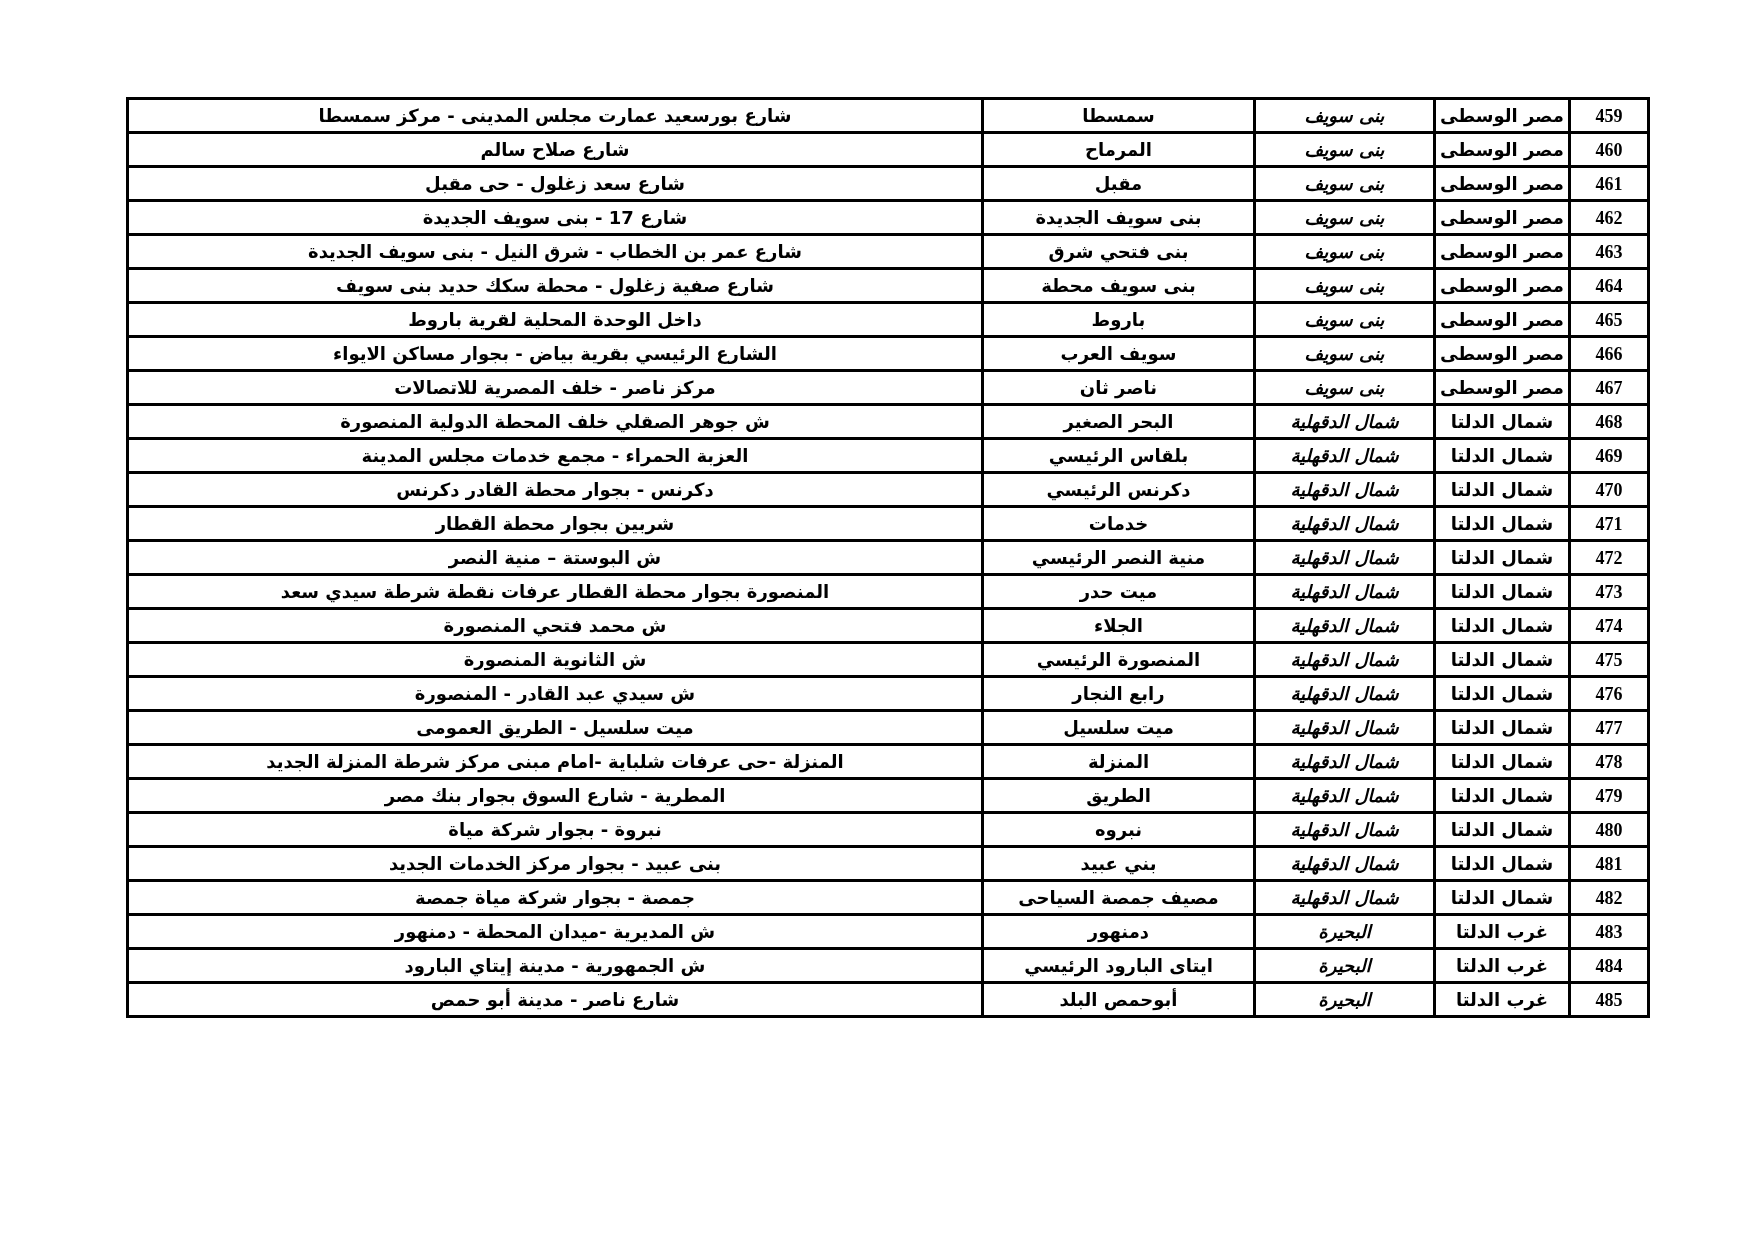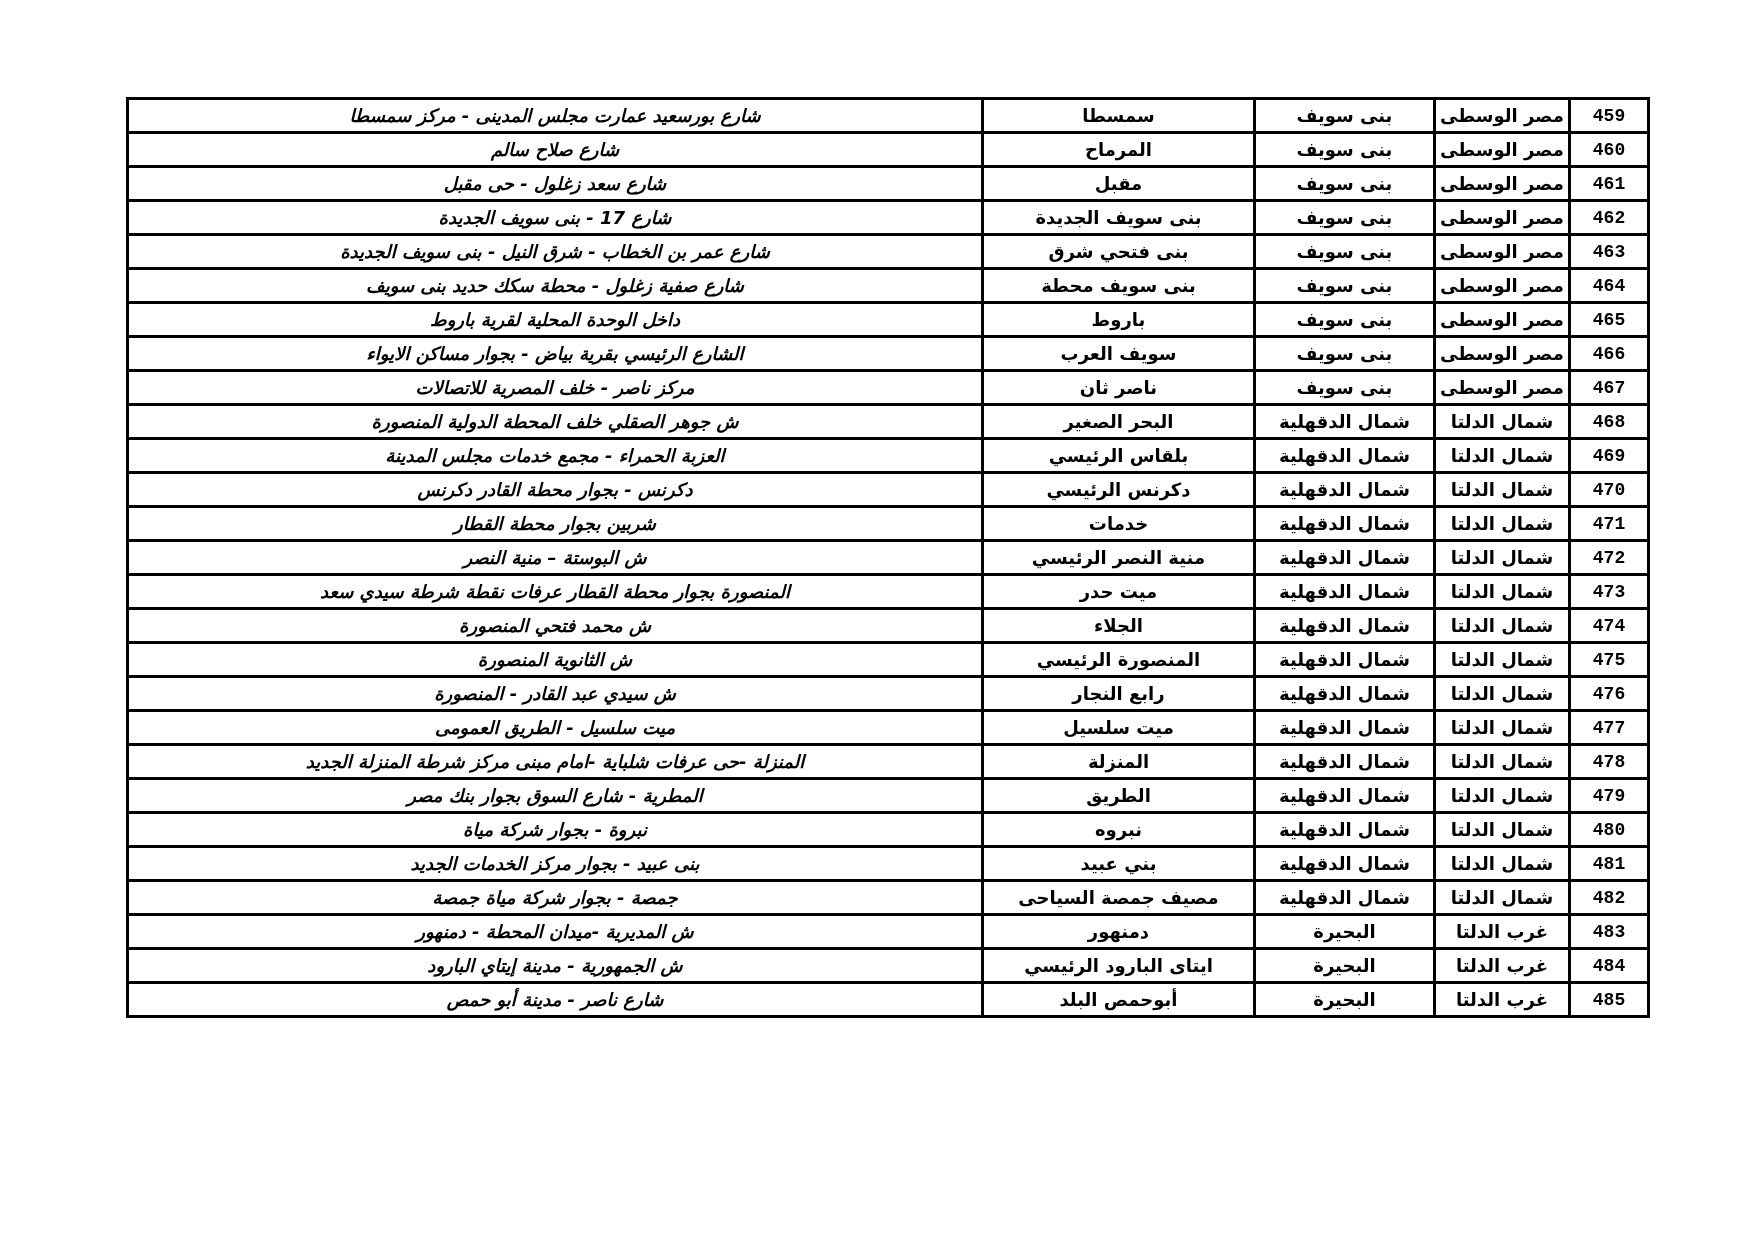--- a/index.html
+++ b/index.html
@@ -35,27 +35,27 @@
     color: #000000;
     font-weight: bold;
     font-size: 18px;
     line-height: 1;
     white-space: nowrap;
     overflow: hidden;
   }
   td.col-no {
     width: 68px;
     font-size: 21px;
-    font-family: Liberation Mono, monospace;
+    font-family: Liberation Serif, serif;
     direction: ltr;
   }
   td.col-region      { width: 122px; font-size: 17px; }
-  td.col-governorate { width: 169px; font-size: 17px; }
+  td.col-governorate { width: 169px; font-size: 17px; font-style: italic; }
   td.col-city        { width: 261px; font-size: 18px; }
-  td.col-address     { width: 844px; font-size: 18px; font-style: italic; }
+  td.col-address     { width: 844px; font-size: 18px; }
 </style>
 </head>
 <body>
 
 <div class="page">
   <table class="branches">
     <tbody>
         <tr>
     <td class="col-no">459</td>
     <td class="col-region">مصر الوسطى</td>

